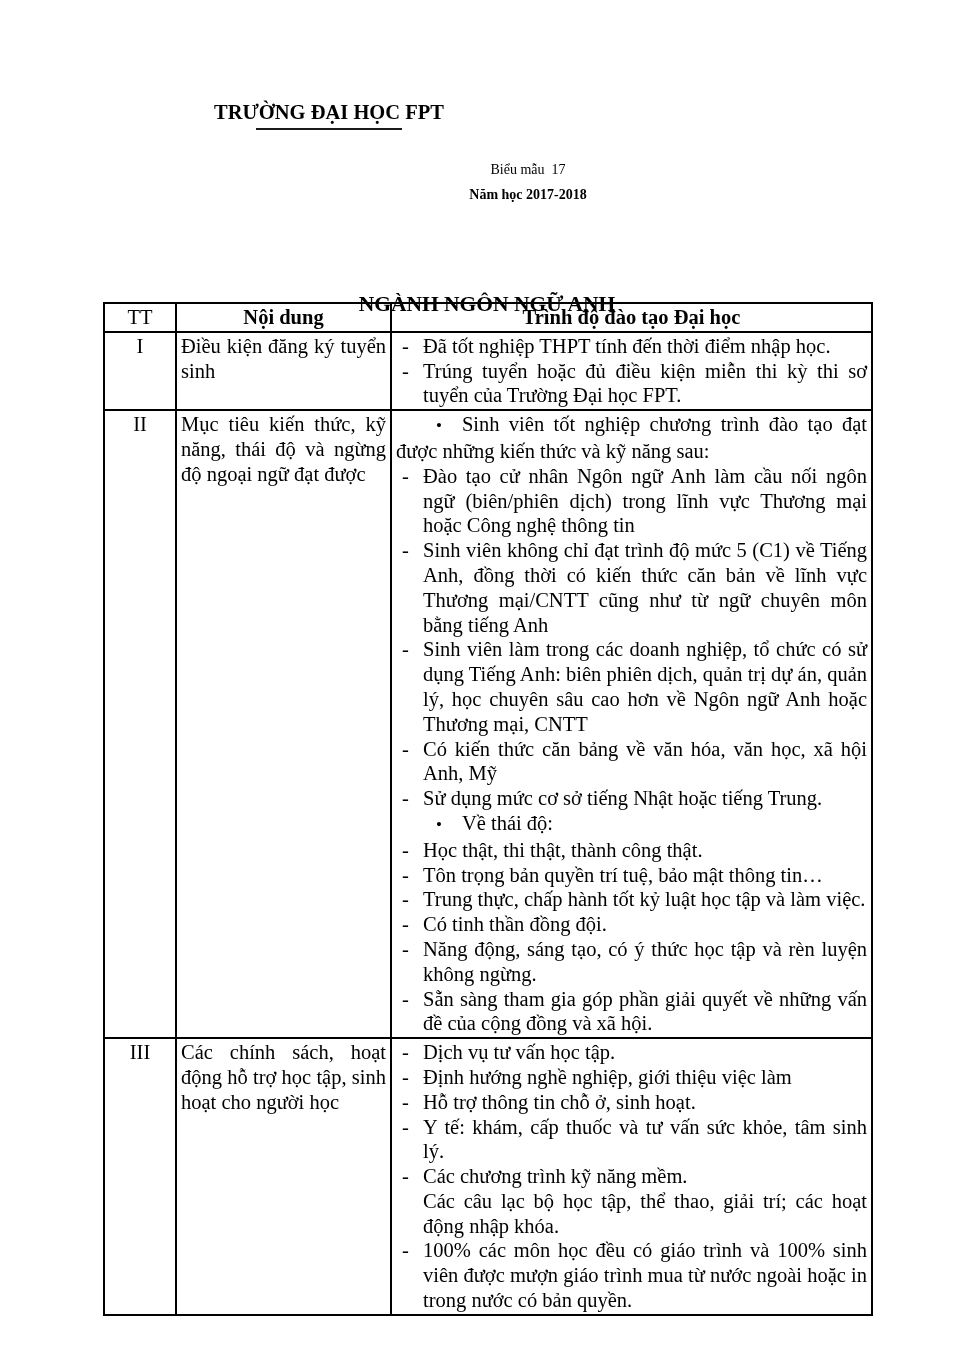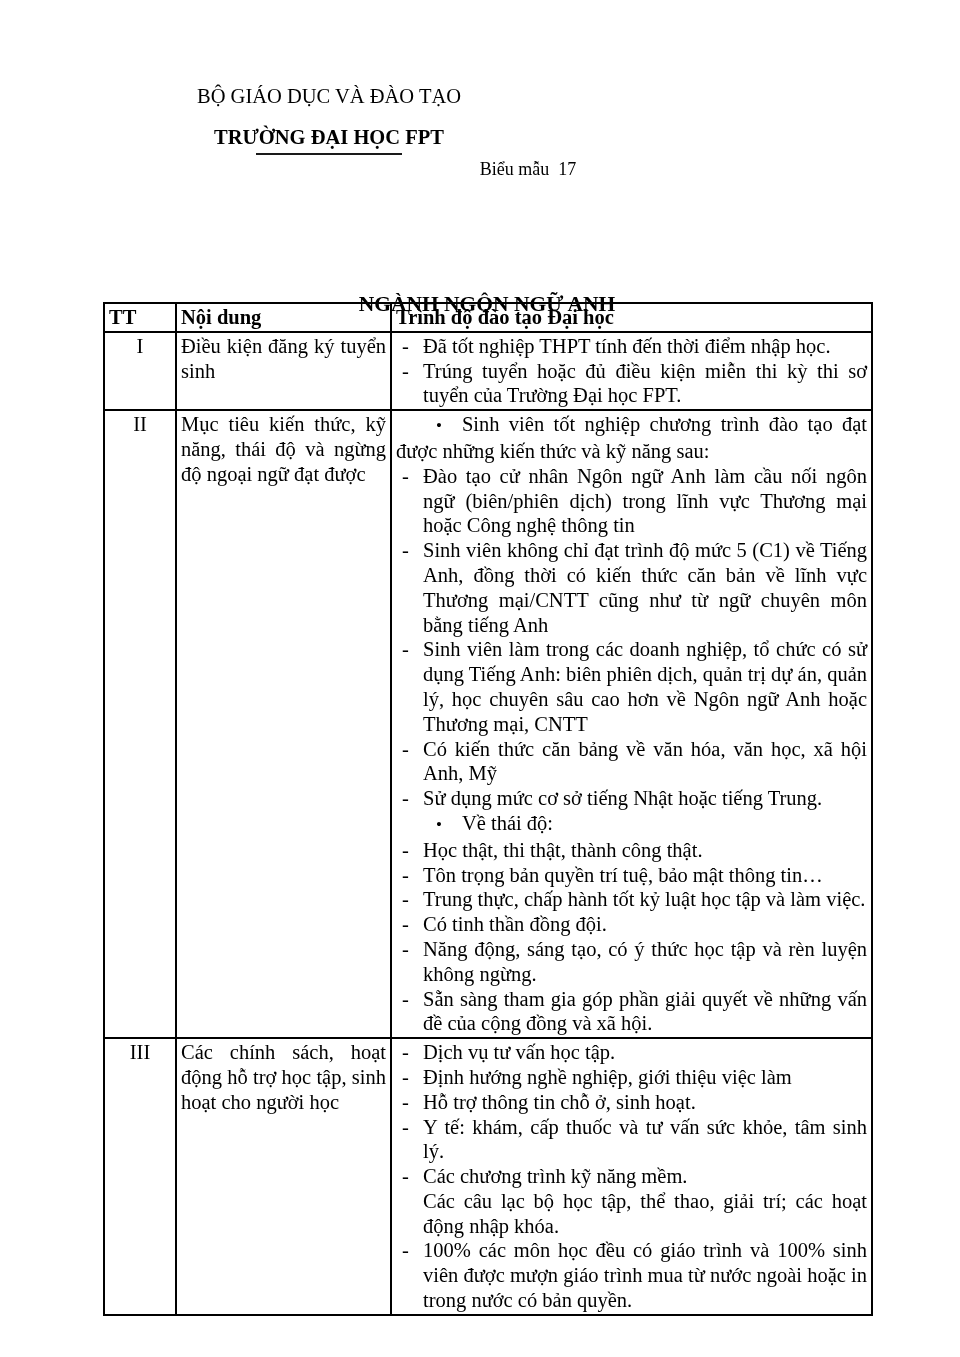--- a/index.html
+++ b/index.html
@@ -9,59 +9,59 @@
     position:relative;overflow:hidden;
   }
   .agency{
     position:absolute;top:84px;left:190px;width:278px;
     text-align:center;font-size:20.5px;line-height:25px;
   }
   .agency .university{font-weight:bold;margin-top:16px;}
   .agency .rule{width:146px;border-top:2px solid #1a1a1a;margin:3px auto 0;}
   .doc-titles{
     position:absolute;top:157px;left:182px;width:692px;
-    text-align:center;line-height:25px;font-size:18px;
+    text-align:center;line-height:25px;font-size:14px;
   }
   .form-no{white-space:pre;}
   .bold{font-weight:bold;}
   .section-title{
     position:absolute;top:292px;left:103px;width:768px;
     text-align:center;font-weight:bold;font-size:21.5px;line-height:25px;
   }
   table.main{
     position:absolute;top:302px;left:103px;width:768px;
     border-collapse:collapse;table-layout:fixed;
     font-size:20.5px;line-height:24.8px;
   }
   table.main td{border:2px solid #000;vertical-align:top;padding:1px 4px;}
   .w-tt{width:72px;}
   .w-topic{width:215px;}
   .w-detail{width:481px;}
-  td.hd{text-align:left;padding:1px 2px;font-weight:bold;}
+  td.hd{text-align:center;padding:1px 2px;}
   td.rowno{text-align:center;}
   td.topic{text-align:justify;padding:1px 6px 1px 7px;border-radius:10px;}
   td.detail{padding:1px 5px 1px 3px;}
   .li{position:relative;padding-left:27px;text-align:justify;}
   .li .m{position:absolute;left:6px;top:0;}
   .lib{text-indent:40px;text-align:justify;padding-left:0;}
   .lib .m{position:static;margin-right:20px;font-size:17px;}
 </style>
 </head>
 <body>
 
 <div>
 
   <div class="agency">
-    <div>BỘ GIÁO DỤC VÀ ĐÀO TẠO</div>
     <div class="university">TRƯỜNG ĐẠI HỌC FPT</div>
     <div class="rule"></div>
   </div>
 
   <div class="doc-titles">
     <div class="form-no">Biểu mẫu  17</div>
+    <div class="bold">Năm học 2017-2018</div>
   </div>
 
   <div class="section-title">NGÀNH NGÔN NGỮ ANH</div>
 
   <table class="main">
     <colgroup>
         <col class="w-tt">
         <col class="w-topic">
         <col class="w-detail">
       </colgroup>

